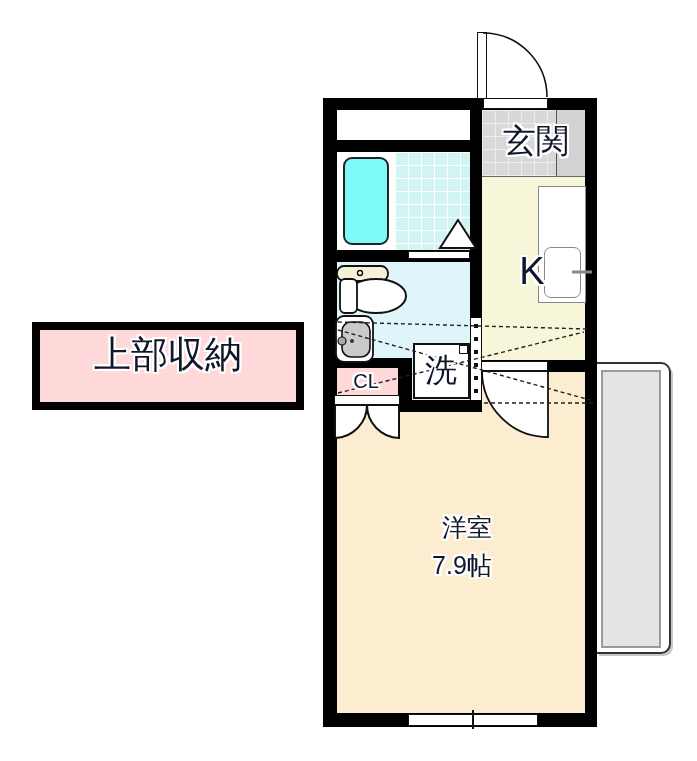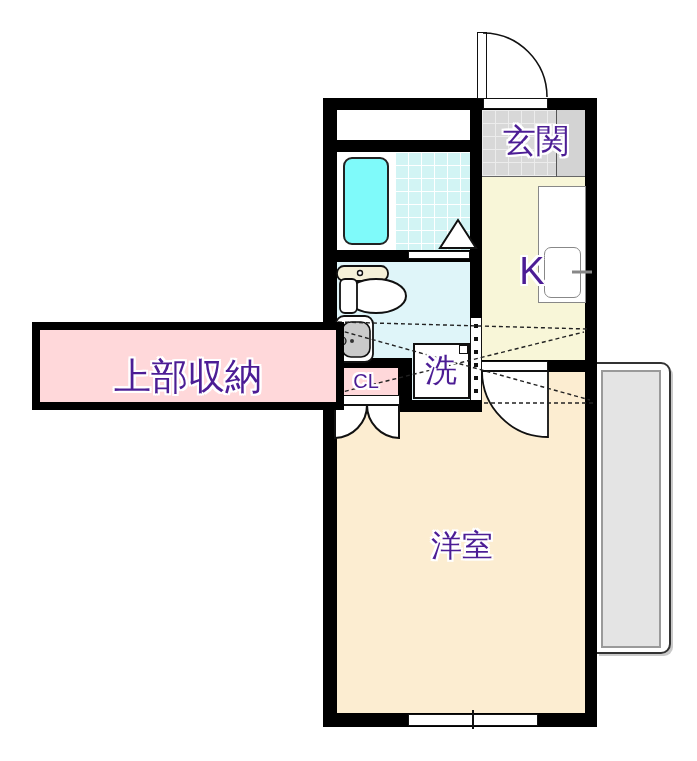--- a/index.html
+++ b/index.html
@@ -51,32 +51,32 @@
   .accordion .tick{position:absolute;left:3px;width:4px;height:4px;background:#111;}
   .window{left:408px;top:714px;width:130px;height:12px;background:#fff;border:1.3px solid #111;}
   .washer-pan{left:413px;top:343px;width:57px;height:56px;background:#fff;border:2px solid #111;}
   .pan-notch{left:459px;top:345px;width:9px;height:9px;border:1.5px solid #111;background:#fff;}
   .counter{left:538px;top:186px;width:48px;height:117px;background:#fff;border:1.5px solid #888;}
   .counter-sink{left:544px;top:247px;width:37px;height:51px;background:#fff;border:1.5px solid #888;border-radius:7px;}
   
   .overlay{left:0;top:0;width:697px;height:761px;pointer-events:none;}
   
   .label{
-    position:absolute;transform:translate(-50%,-50%);white-space:nowrap;color:#4c1d95;
+    position:absolute;transform:translate(-50%,-50%);white-space:nowrap;color:#0f172a;
     text-shadow:-2px -2px 0 #fff,2px -2px 0 #fff,-2px 2px 0 #fff,2px 2px 0 #fff,0 -2px 0 #fff,0 2px 0 #fff,-2px 0 0 #fff,2px 0 0 #fff;
   }
   .lbl-genkan{left:536px;top:141px;font-size:33px;}
   .lbl-k{left:532px;top:271px;font-size:38px;}
   .lbl-laundry{left:441px;top:371px;font-size:32px;}
   .lbl-cl{left:366px;top:381px;font-size:20px;}
-  .lbl-room{left:462px;top:546px;font-size:31px;text-align:right;line-height:38px;}
+  .lbl-room{left:462px;top:546px;font-size:25px;text-align:right;line-height:38px;}
   
   .callout{
-    left:32px;top:322px;width:312px;height:88px;background:#FFD8DA;border:8px solid #000;
-    display:flex;align-items:flex-end;justify-content:center;
+    left:32px;top:322px;width:272px;height:88px;background:#FFD8DA;border:8px solid #000;
+    display:flex;align-items:flex-start;justify-content:center;
   }
   .callout .label{position:static;transform:none;font-size:37px;}
 </style>
 </head>
 <body>
 
 <div class="canvas">
 
   <div class="abs balcony">
     <div class="abs balcony-floor"></div>
@@ -148,19 +148,20 @@
       <line x1="484" y1="403" x2="593" y2="403"></line>
     </g>
   </svg>
 
   <div class="label lbl-genkan">玄関</div>
   <div class="label lbl-k">K</div>
   <div class="label lbl-laundry">洗</div>
   <div class="label lbl-cl">CL</div>
   <div class="label lbl-room">
     <div>洋室</div>
+    <div>7.9帖</div>
   </div>
 
   <div class="abs callout">
     <div class="label">上部収納</div>
   </div>
 
 </div>
 
 </body></html>

